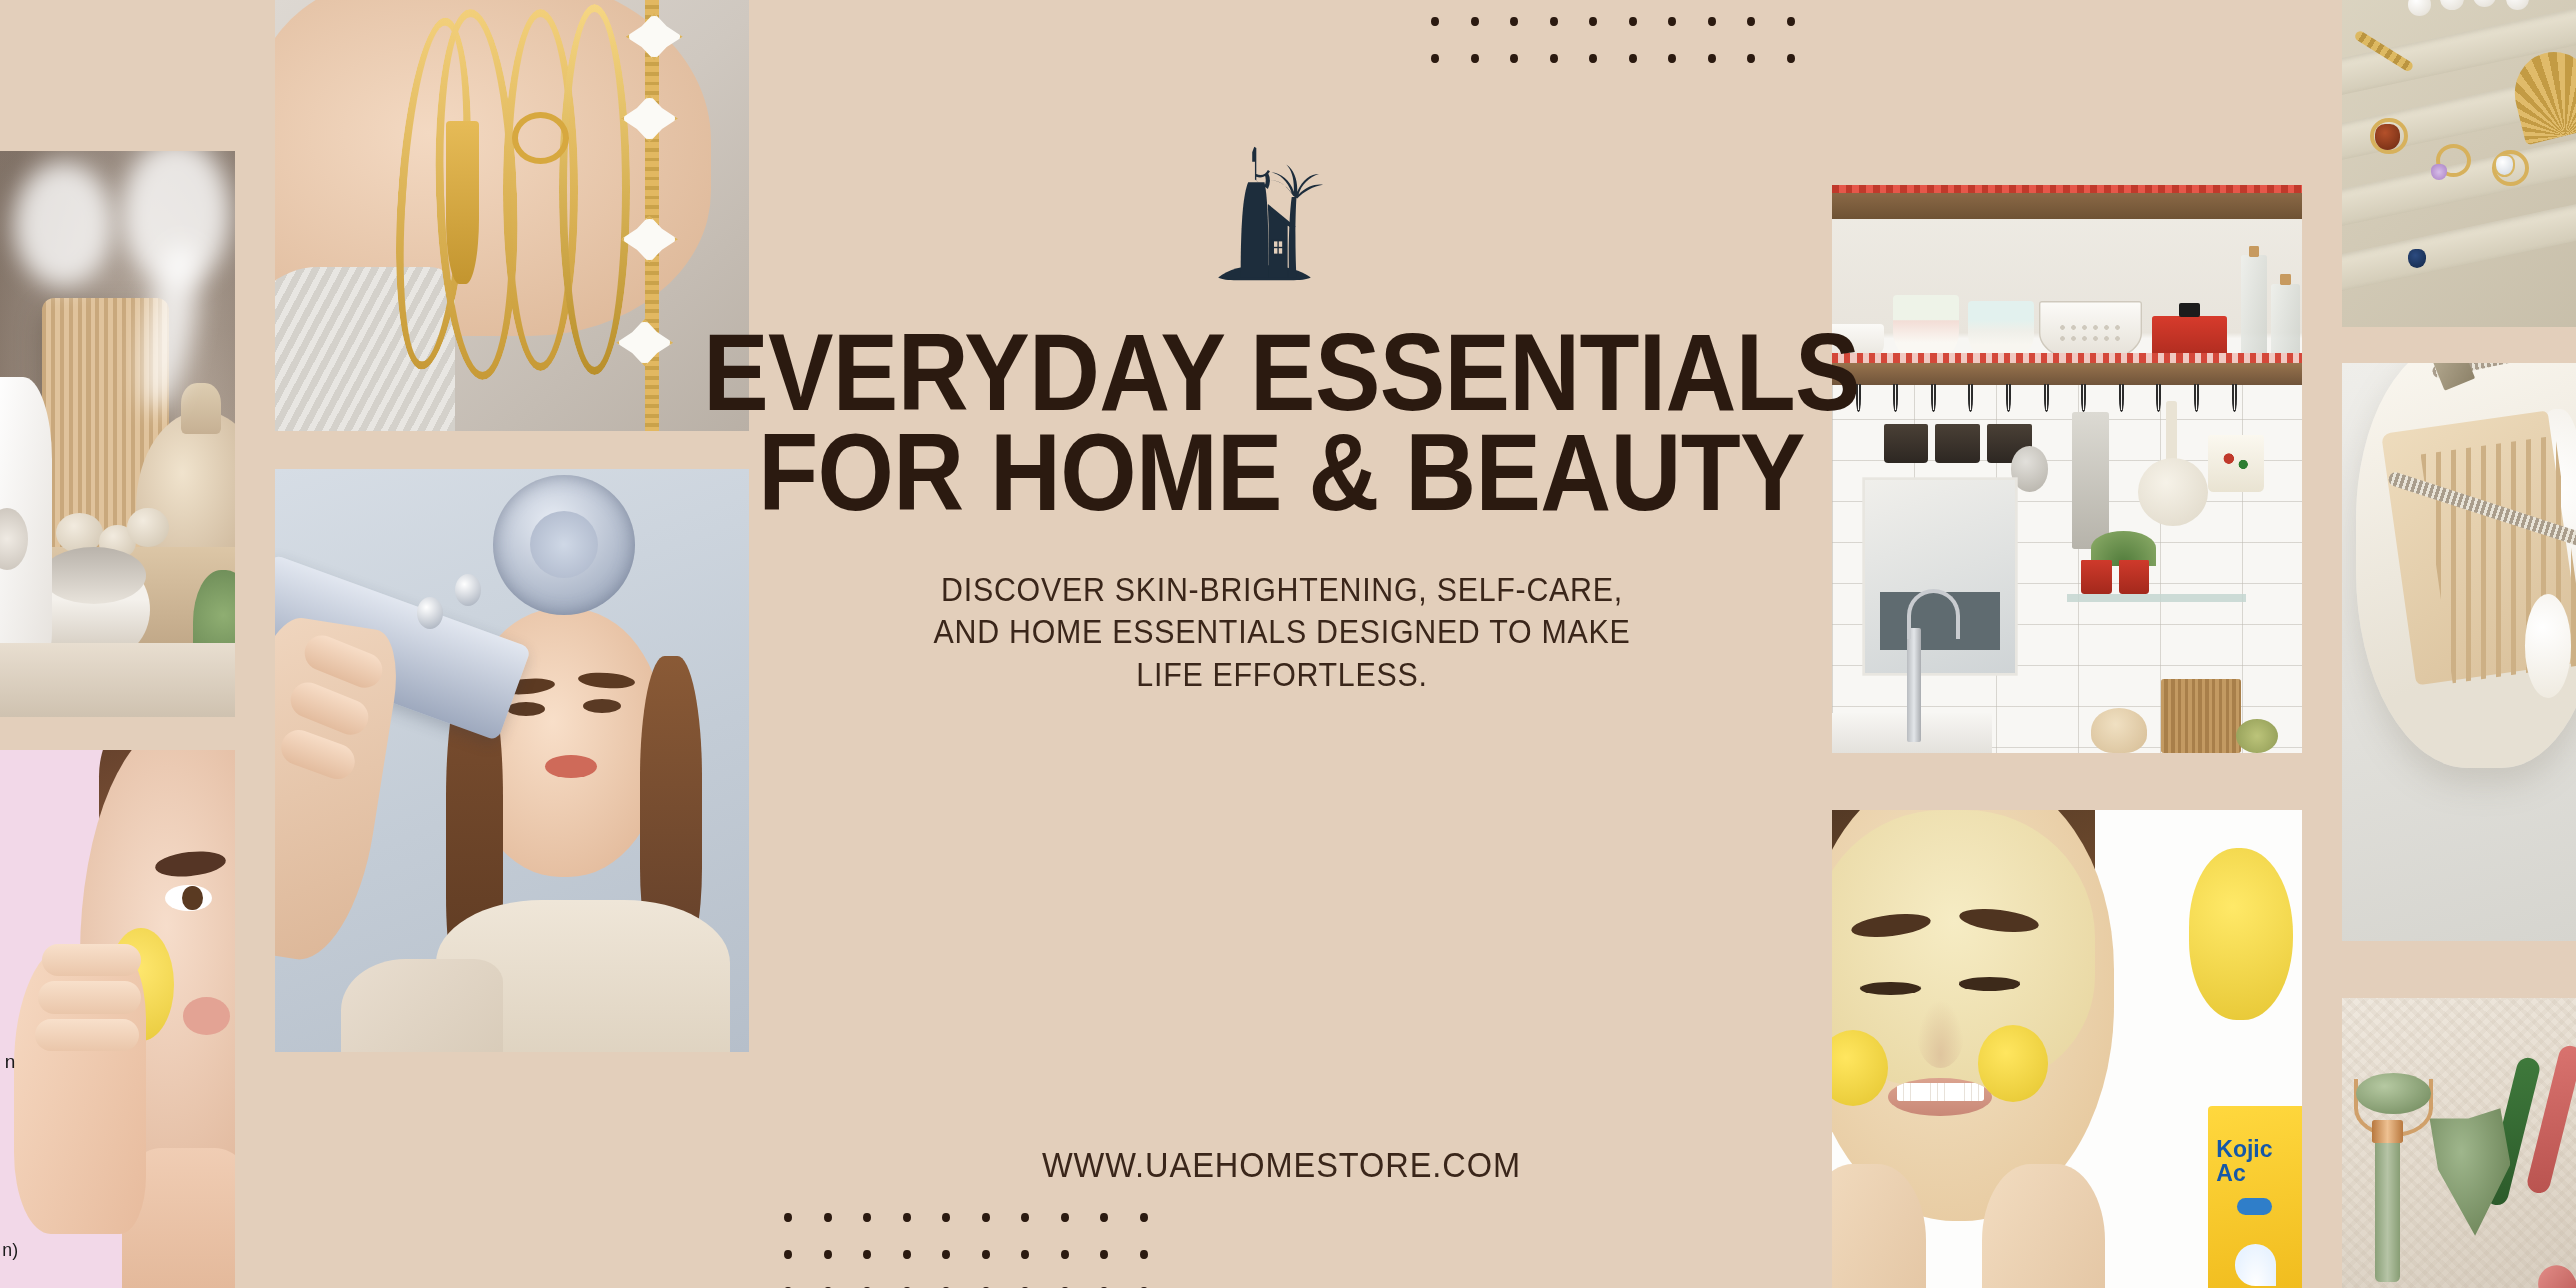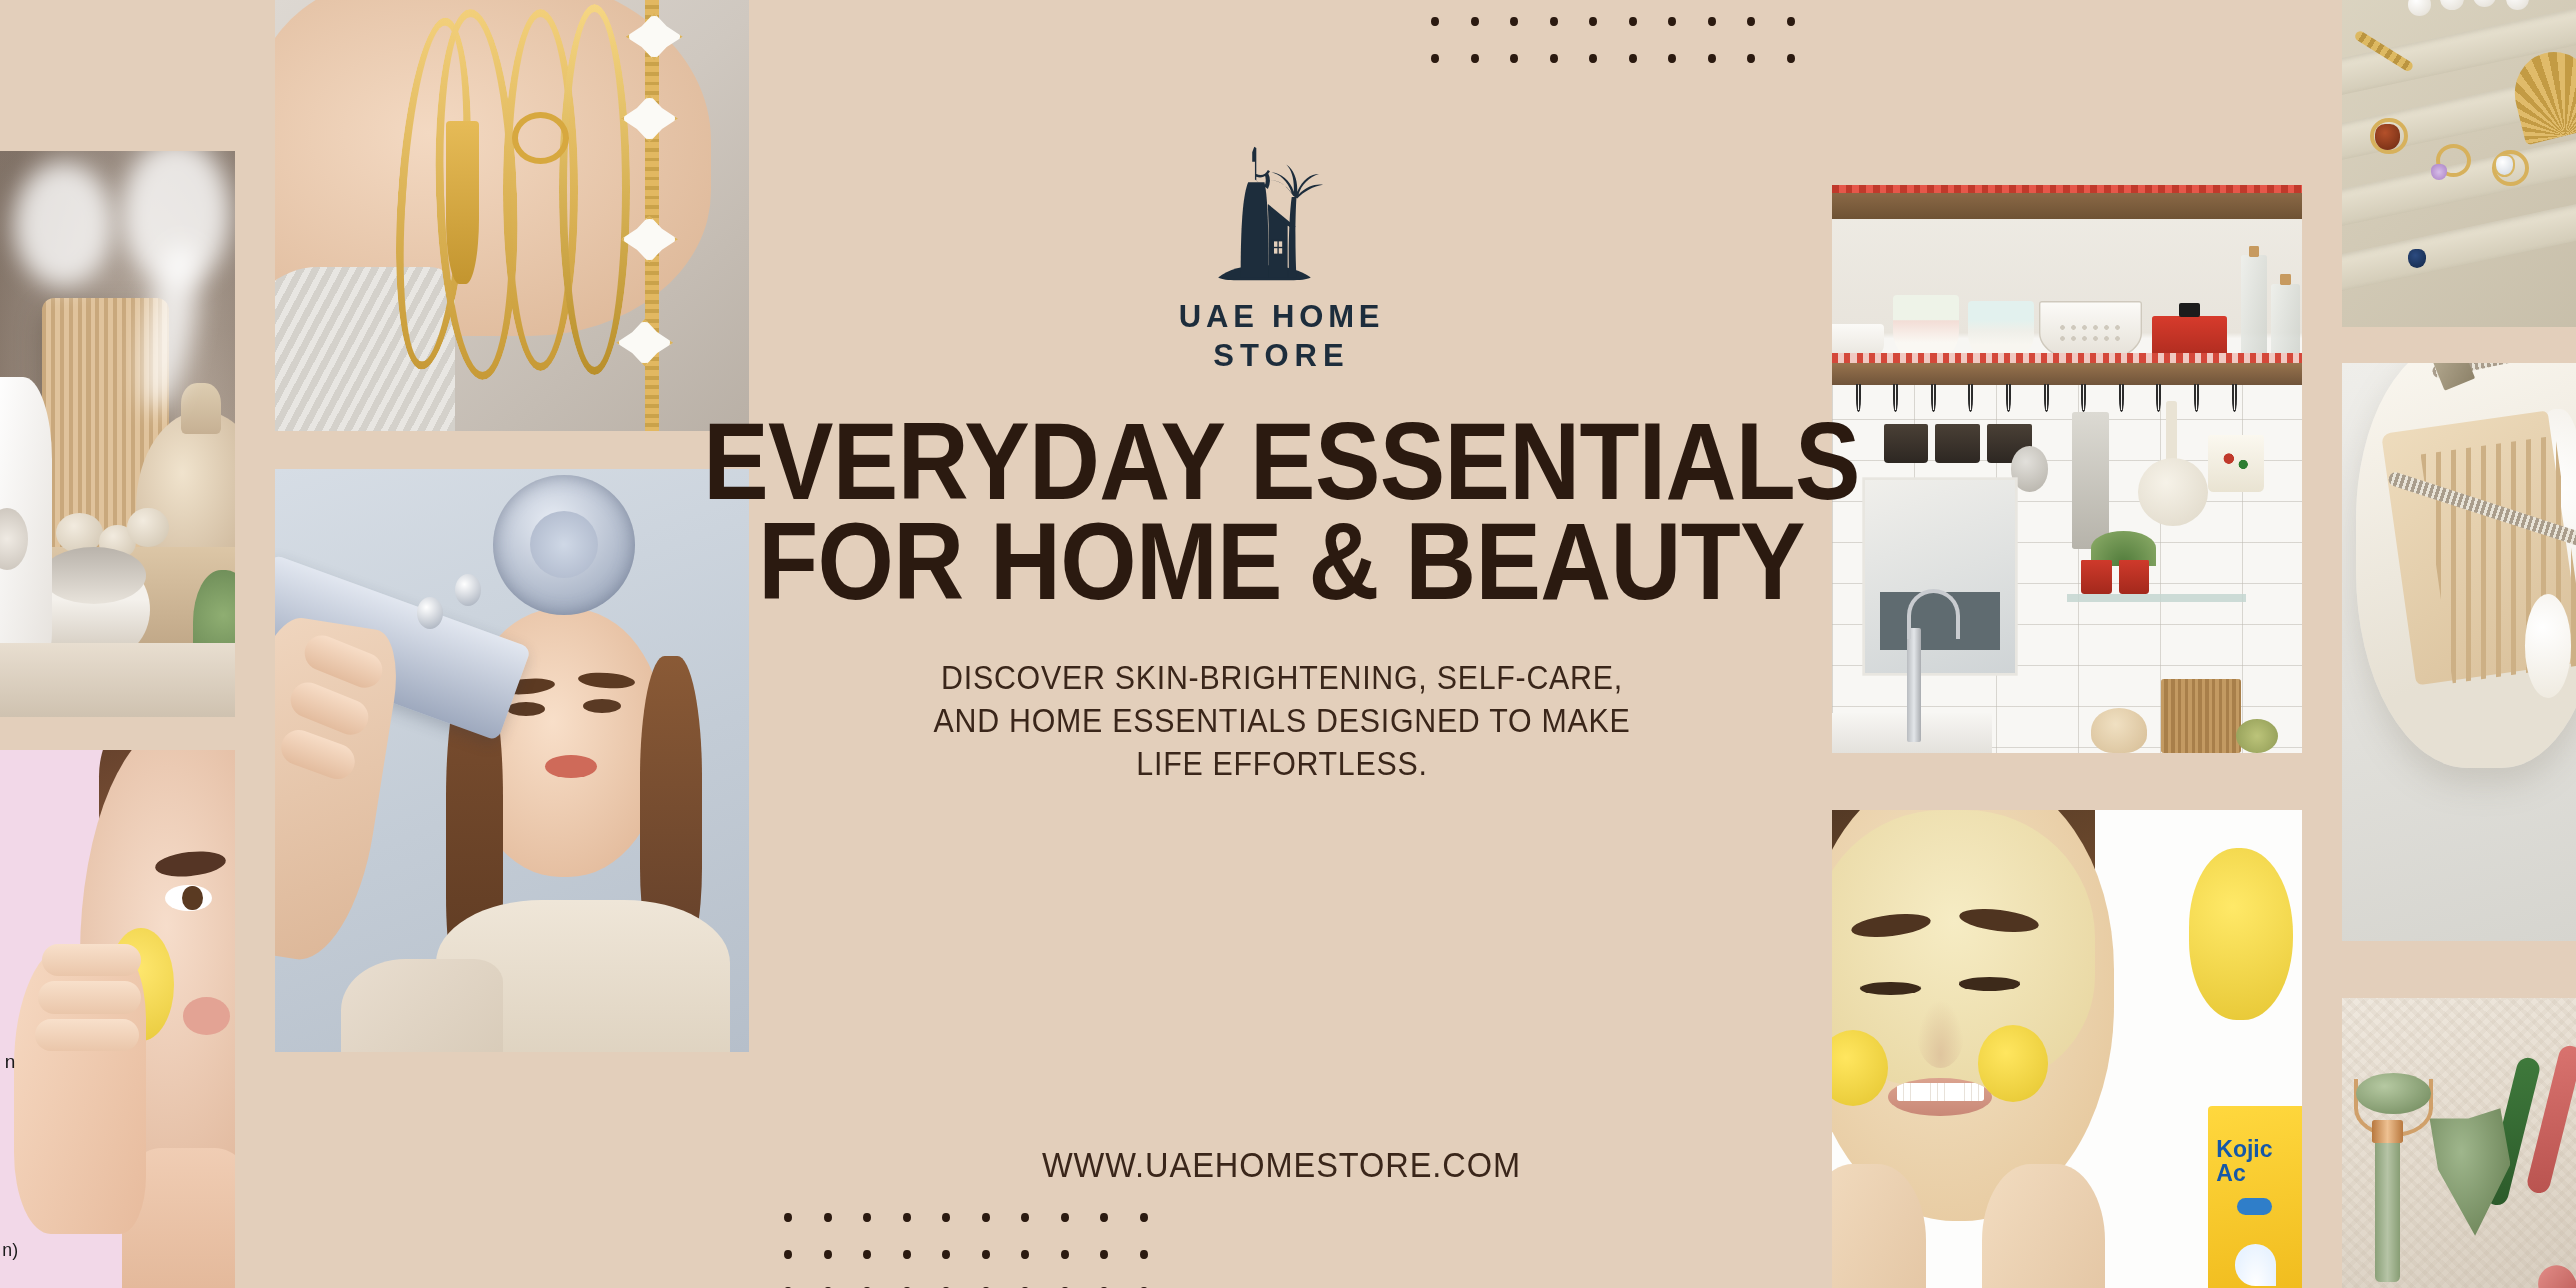--- a/index.html
+++ b/index.html
@@ -702,24 +702,20 @@
           <rect x="111" y="153" width="5" height="8" fill="#e3cfbb"></rect>
 
           <path d="M137 78 C135 108 135 160 137 196 L126 196 C125 158 126 106 130 78 Z"></path>
 
           <path d="M132 76 C120 56 104 50 92 54 C104 50 120 58 130 72 C124 54 112 44 100 42
                    C114 42 128 54 133 70 C134 52 130 38 122 30 C134 38 139 54 138 70
                    C146 52 158 44 170 44 C156 48 144 60 140 74 C152 62 166 58 176 60
                    C162 62 148 70 138 80 Z"></path>
         </g>
       </svg>
-      <div class="logo-word">
-        <span>UAE HOME</span>
-        <span class="l2">STORE</span>
-      </div>
     </div>
 
     <h1 class="headline">
       <span>EVERYDAY ESSENTIALS</span>
       <span class="h2">FOR HOME &amp; BEAUTY</span>
     </h1>
 
     <p class="subhead">DISCOVER SKIN-BRIGHTENING, SELF-CARE, AND HOME ESSENTIALS DESIGNED TO MAKE LIFE EFFORTLESS.</p>
 
     <div class="weburl">WWW.UAEHOMESTORE.COM</div>

